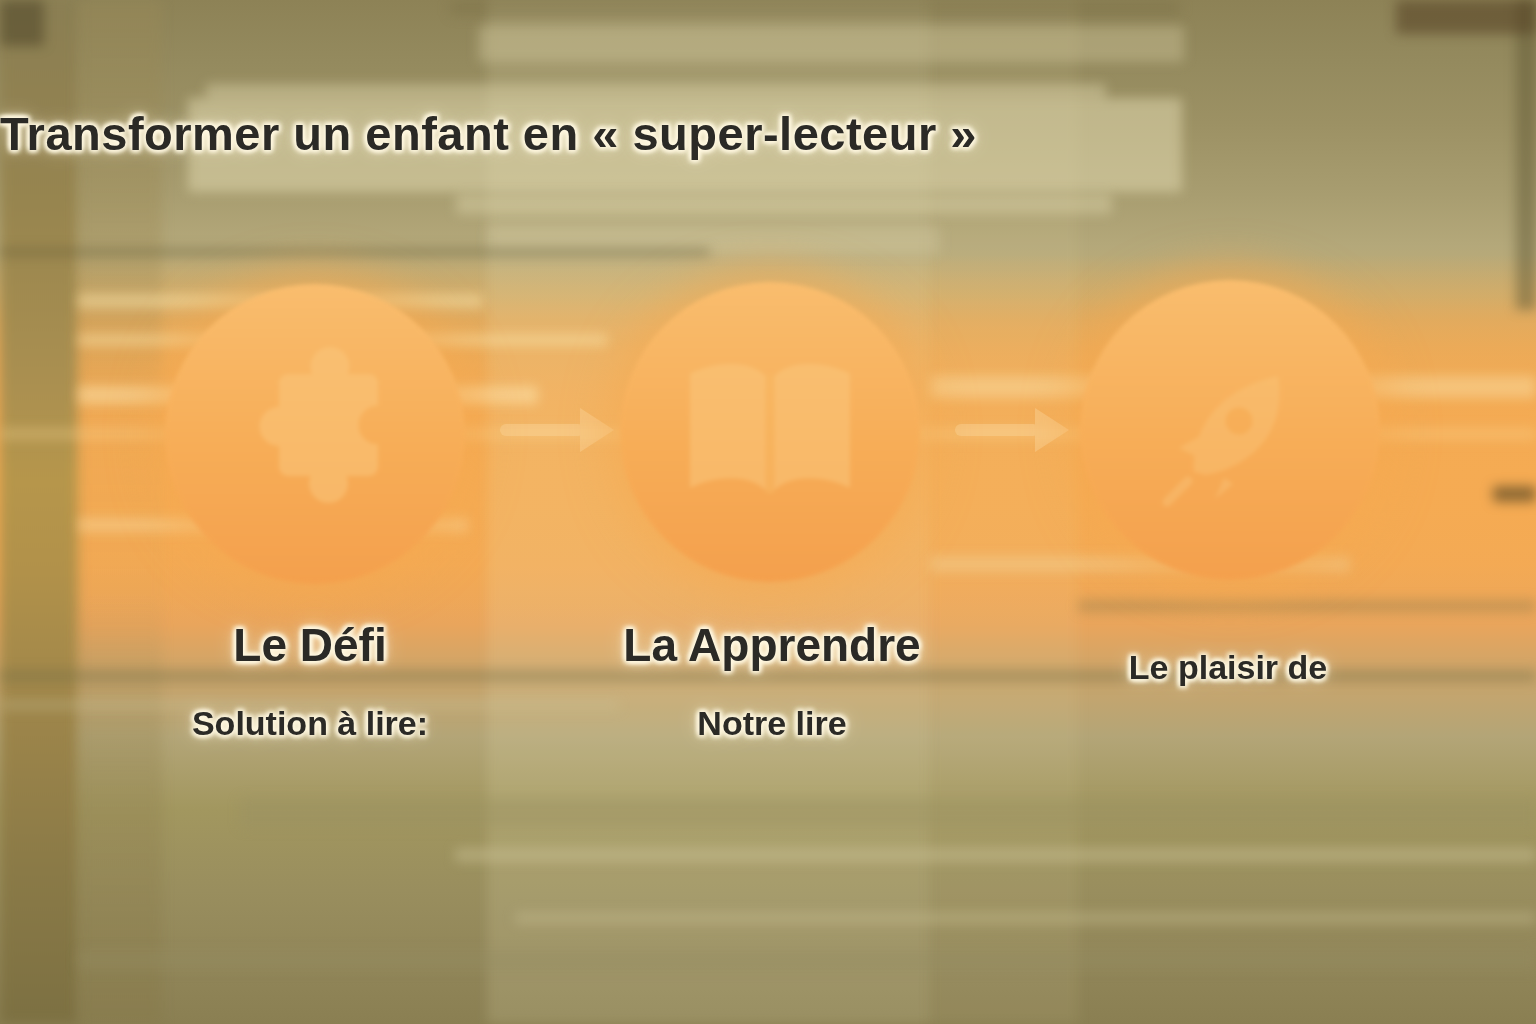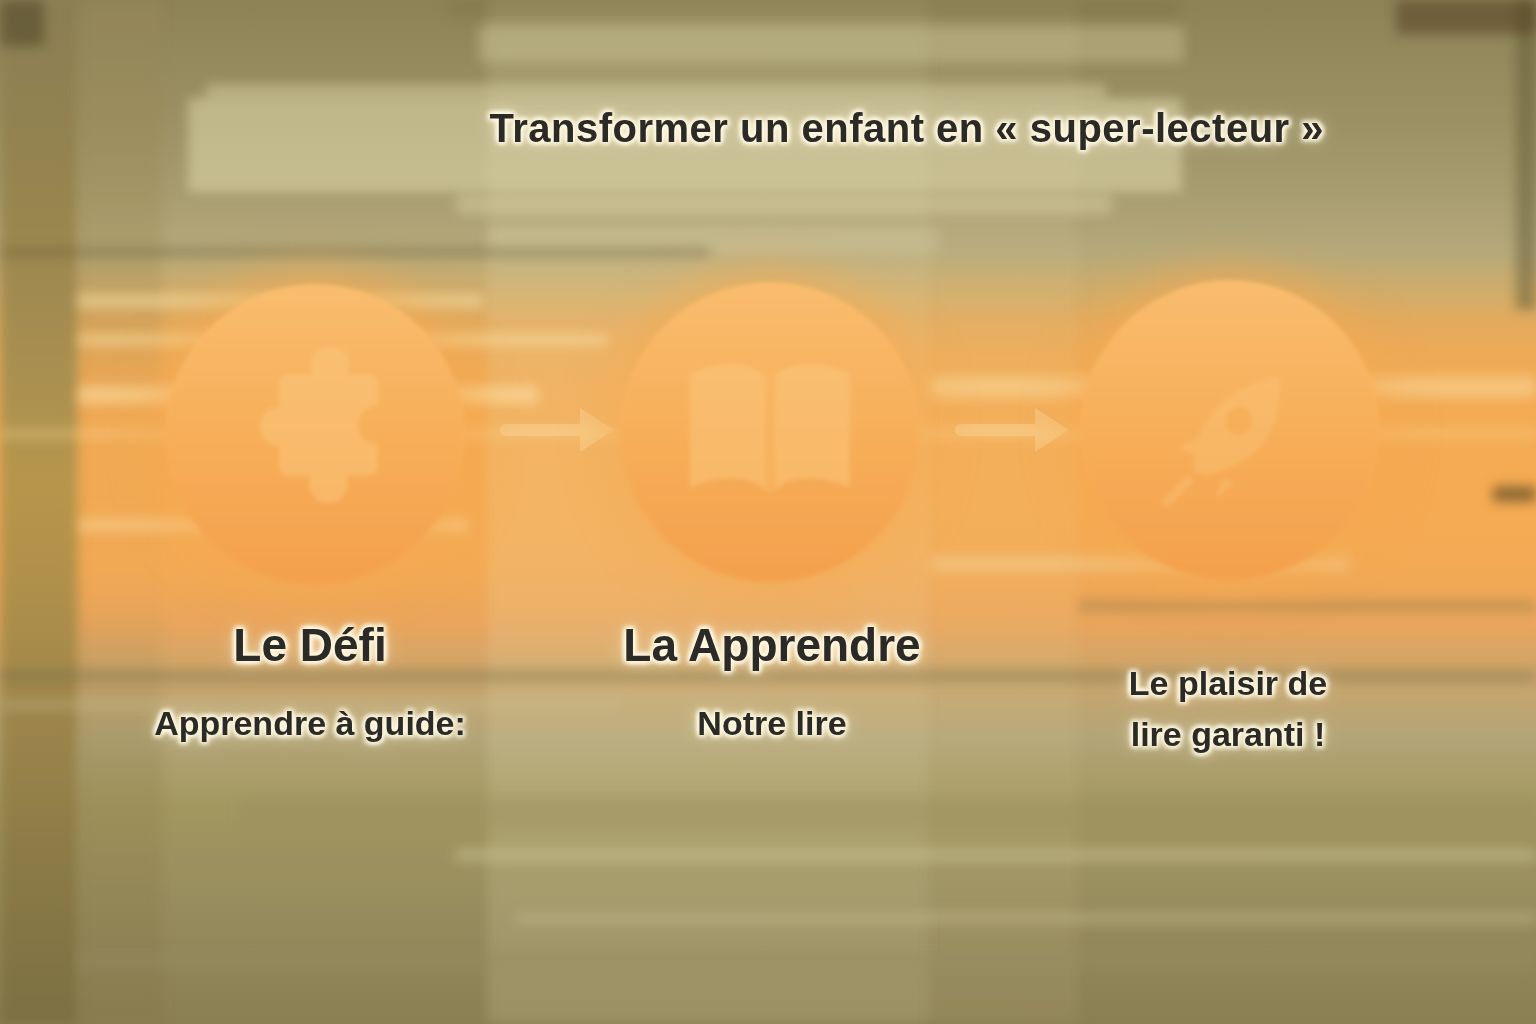--- a/index.html
+++ b/index.html
@@ -34,22 +34,22 @@
   .streak{position:absolute;border-radius:3px;}
   
   .halo{
     color:#2b2a26;
     text-shadow:
       0 0 6px rgba(255,248,225,.95), 0 0 12px rgba(255,248,225,.85),
       0 0 22px rgba(255,245,215,.6),
       2px 2px 4px rgba(255,248,225,.9), -2px -2px 4px rgba(255,248,225,.9),
       2px -2px 4px rgba(255,248,225,.9), -2px 2px 4px rgba(255,248,225,.9);
   }
-  .title{left:0;top:106px;width:1324px;text-align:right;
-    font-size:40px;font-weight:700;letter-spacing:.5px;}
+  .title{left:0;top:106px;width:1324px;text-align:left;
+    font-size:47px;font-weight:700;letter-spacing:.5px;}
   .step-heading{font-size:46px;font-weight:700;text-align:center;}
   .step-body{font-size:34px;font-weight:700;line-height:1.5;text-align:center;}
   .step-col{width:460px;text-align:center;}
   
   .badge{
     position:absolute;width:300px;height:300px;border-radius:50%;
     background:linear-gradient(180deg,#f9bd6e 0%,#f7ad57 55%,#f4a04d 100%);
     box-shadow:0 0 42px 14px rgba(246,170,80,.55);
     filter:blur(2px);
     display:flex;align-items:center;justify-content:center;
@@ -125,31 +125,30 @@
       <circle cx="66" cy="54" r="9" fill="#f7ae55"></circle>
       <path fill="#fbc87e" d="M40 64 L26 72 L38 78 Z"></path>
       <path fill="#fbc87e" d="M56 92 L50 106 L62 96 Z"></path>
       <path stroke="#fbc87e" stroke-width="6" stroke-linecap="round" d="M32 94 L18 108"></path>
     </svg>
   </div>
 
   <div class="abs step-col" style="left:80px;top:618px;">
     <div class="step-heading halo">Le Défi</div>
     <div class="step-body halo" style="margin-top:26px;">
-      <div>Apprendre à guide:</div>
+      <div>Solution à lire:</div>
     </div>
   </div>
 
   <div class="abs step-col" style="left:542px;top:618px;">
     <div class="step-heading halo">La Apprendre</div>
     <div class="step-body halo" style="margin-top:26px;">
       <div>Notre lire</div>
     </div>
   </div>
 
   <div class="abs step-col" style="left:998px;top:618px;">
-    <div class="step-body halo" style="margin-top:40px;">
+    <div class="step-body halo" style="margin-top:24px;">
       <div>Le plaisir de</div>
-      <div>lire garanti !</div>
     </div>
   </div>
 
 </div>
 
 </body></html>

